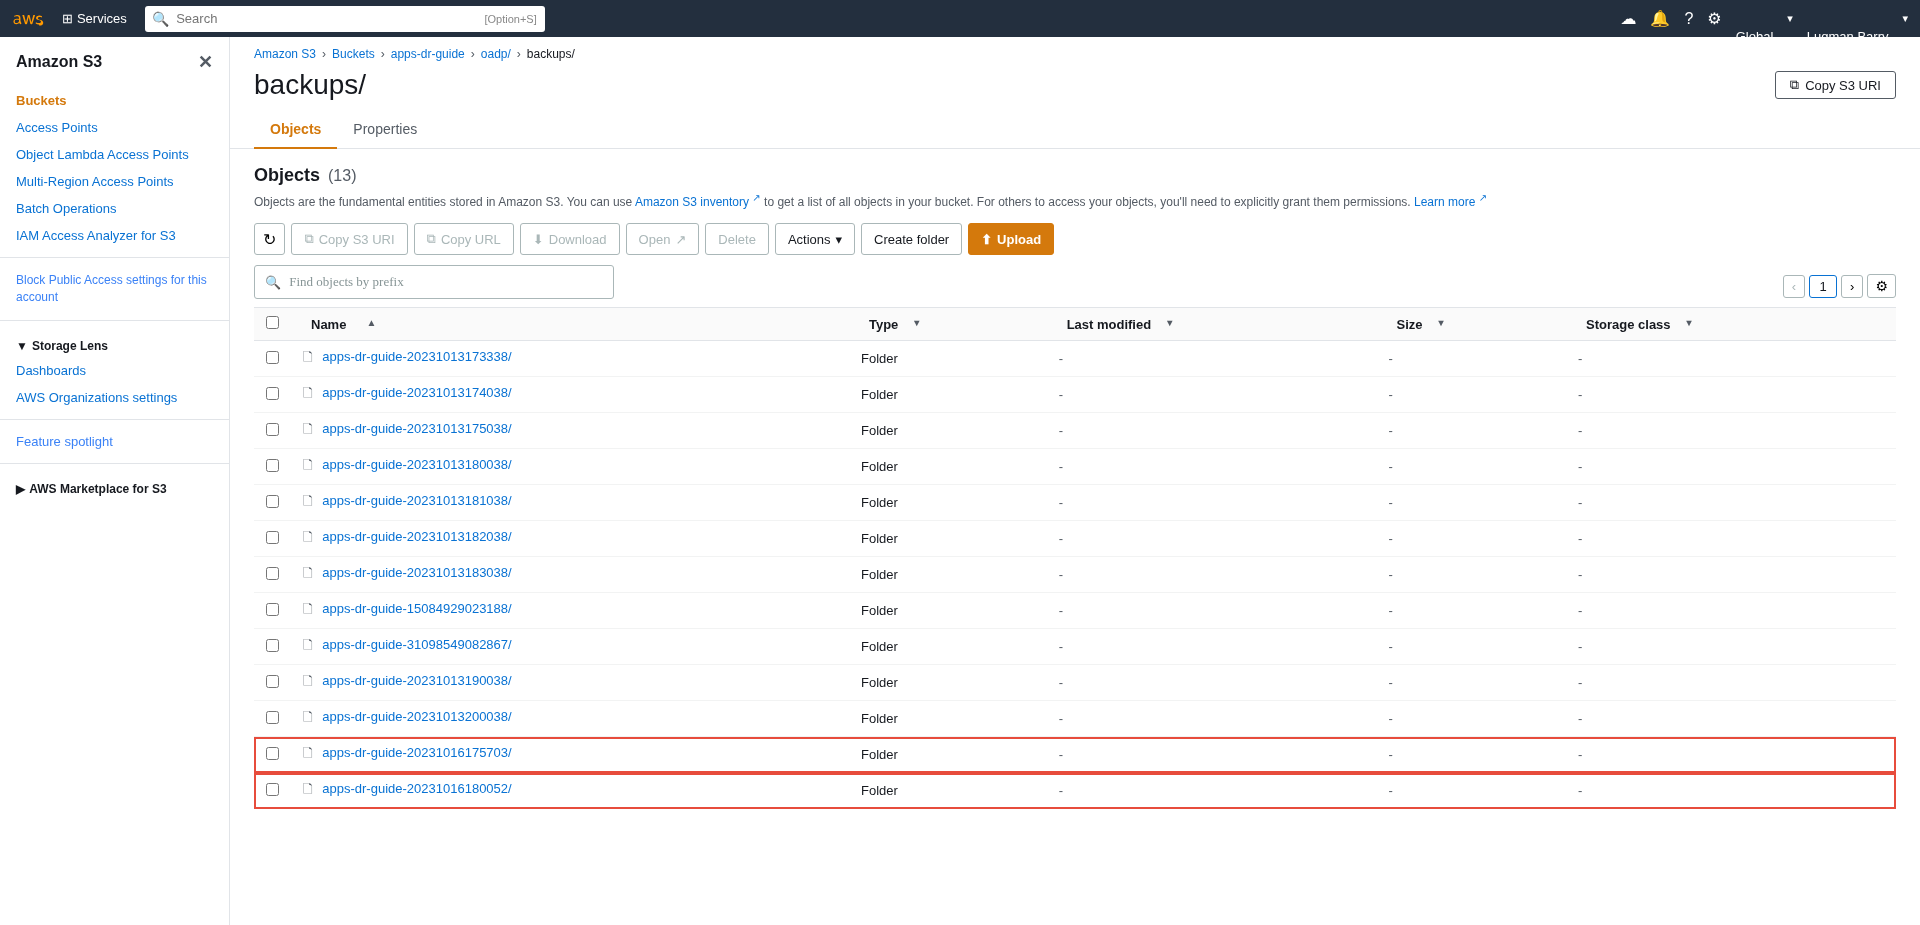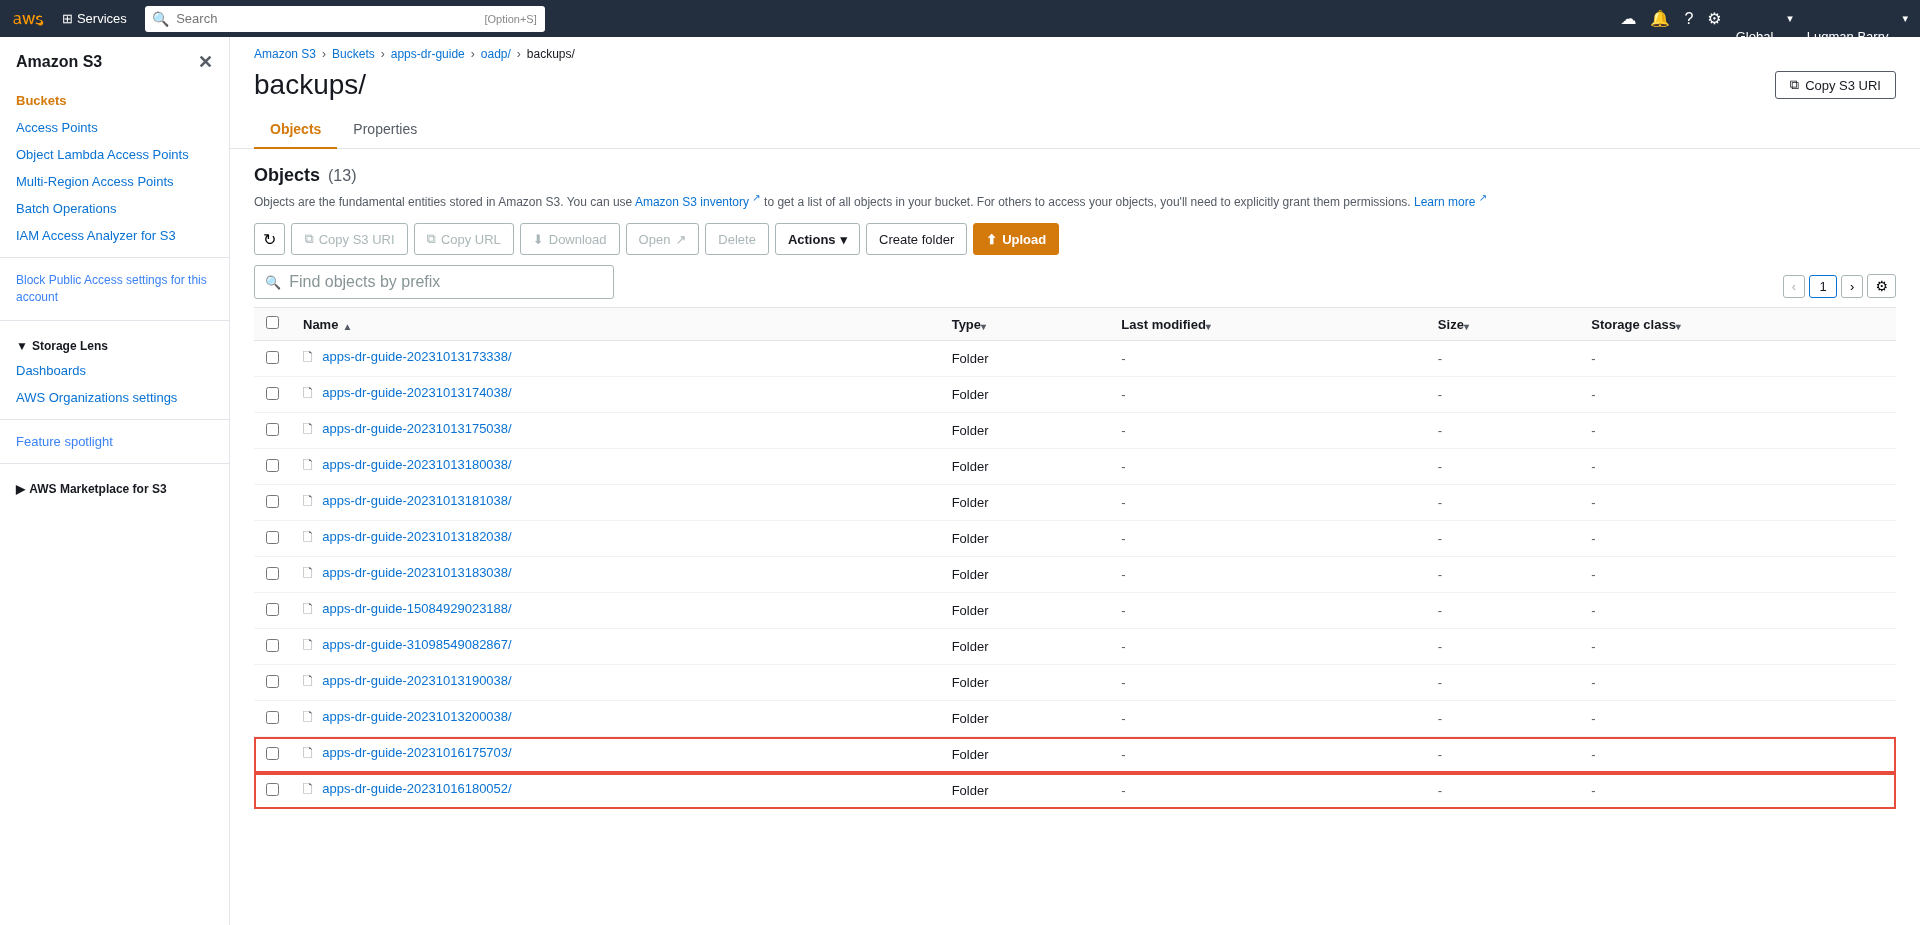--- a/index.html
+++ b/index.html
@@ -258,21 +258,20 @@
       cursor: default;
     }
     .toolbar-btn.primary {
       background: #d4790c;
       border-color: #d4790c;
       color: #fff;
       font-weight: 600;
     }
     .toolbar-btn.actions {
       border-color: #aab7b8;
-      font-weight: bold;
     }
     .refresh-btn {
       border: 1px solid #aab7b8;
       background: #fff;
       border-radius: 3px;
       padding: 4px 8px;
       cursor: pointer;
       height: 32px;
       display: flex;
       align-items: center;
@@ -285,23 +284,24 @@
       border-radius: 3px;
       padding: 4px 10px;
       background: #fff;
       width: 360px;
       height: 34px;
       gap: 8px;
     }
     .prefix-search input {
       border: none;
       outline: none;
-      font-size: 16px;
+      font-size: 13px;
       flex: 1;
       color: #000000;
+      font-family: Liberation Serif, serif;
     }
     .prefix-search input::placeholder { color: #879596; }
 
     
     .objects-table {
       width: 100%;
       border-collapse: collapse;
       font-size: 13px;
     }
     .objects-table th {
@@ -358,22 +358,23 @@
     .settings-btn {
       border: 1px solid #aab7b8;
       background: #fff;
       border-radius: 3px;
       padding: 3px 7px;
       cursor: pointer;
       font-size: 14px;
     }
     .th-with-filter {
       display: flex;
-      align-items: flex-end;
-      gap: 0;
+      align-items: flex-start;
+      gap: 16px;
+      margin-left: 8px;
     }
     .filter-icon {
       font-size: 10px;
       color: #545b64;
       cursor: pointer;
     }
   </style>
 </head>
 <body>
 

